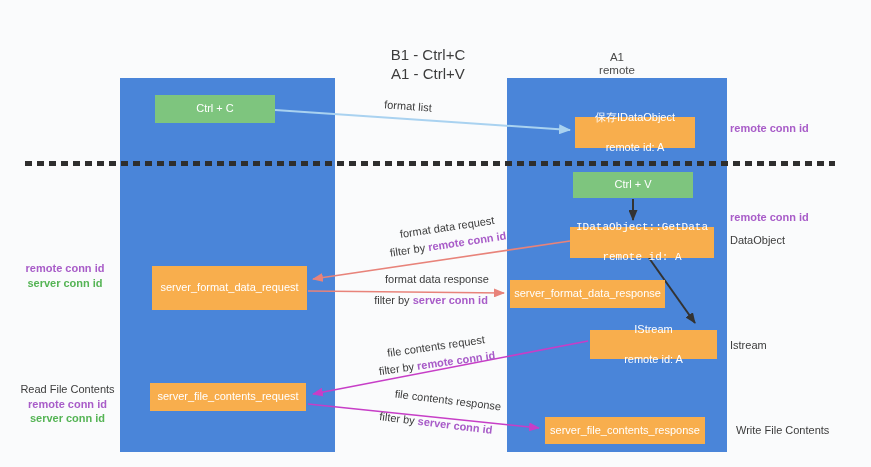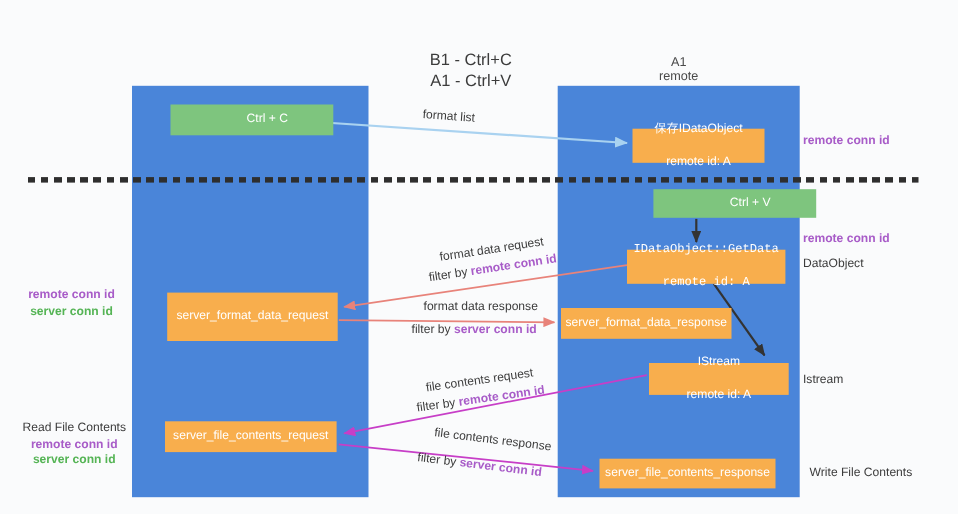--- a/index.html
+++ b/index.html
@@ -8,21 +8,21 @@
   .title{position:absolute;left:328px;top:6px;width:200px;text-align:center;
          font-size:15px;line-height:19px;color:var(--text-dark);margin-top:39px;}
   .lifeline-header{position:absolute;width:100px;text-align:center;font-size:11.5px;
          line-height:13px;color:#4a4a4a;}
   .col{position:absolute;top:78px;height:374px;background:var(--column-blue);z-index:1;}
   .dash{position:absolute;left:25px;top:161px;width:810px;height:5px;z-index:3;
         background:repeating-linear-gradient(90deg,var(--dash-black) 0 7px,transparent 7px 12px);}
   svg.overlay{position:absolute;left:0;top:0;z-index:2;pointer-events:none;}
   .node{position:absolute;z-index:4;display:flex;flex-direction:column;align-items:center;
         justify-content:center;color:#fff;font-size:11px;line-height:13.5px;text-align:center;}
-  .node.green{background:var(--box-green);padding-left:28px;}
+  .node.green{background:var(--box-green);}
   .node.orange{background:var(--box-orange);gap:16px;}
   .elabel{position:absolute;z-index:5;font-size:11px;color:var(--text-dark);white-space:nowrap;}
   .side{position:absolute;z-index:5;font-size:11px;white-space:nowrap;color:var(--text-dark);}
   .purple{color:var(--label-purple);font-weight:bold;}
   .greenlbl{color:var(--label-green);font-weight:bold;}
   .lgroup{position:absolute;z-index:5;text-align:center;font-size:11px;line-height:14.5px;}
 </style>
 </head>
 <body>
 
@@ -67,21 +67,21 @@
 
   <div class="dash"></div>
 
   <div class="node green" style="left:155px;top:95px;width:120px;height:28px;">
     <div>Ctrl + C</div>
   </div>
   <div class="node orange" style="left:575px;top:117px;width:120px;height:31px;">
     <div>保存IDataObject</div>
     <div>remote id: A</div>
   </div>
-  <div class="node green" style="left:594px;top:172px;width:120px;height:26px;">
+  <div class="node green" style="left:573px;top:172px;width:120px;height:26px;">
     <div>Ctrl + V</div>
   </div>
   <div class="node orange" style="left:570px;top:227px;width:144px;height:31px;font-family:Liberation Mono, monospace;">
     <div>IDataObject::GetData</div>
     <div>remote id: A</div>
   </div>
   <div class="node orange" style="left:152px;top:266px;width:155px;height:44px;">
     <div>server_format_data_request</div>
   </div>
   <div class="node orange" style="left:510px;top:280px;width:155px;height:28px;">

